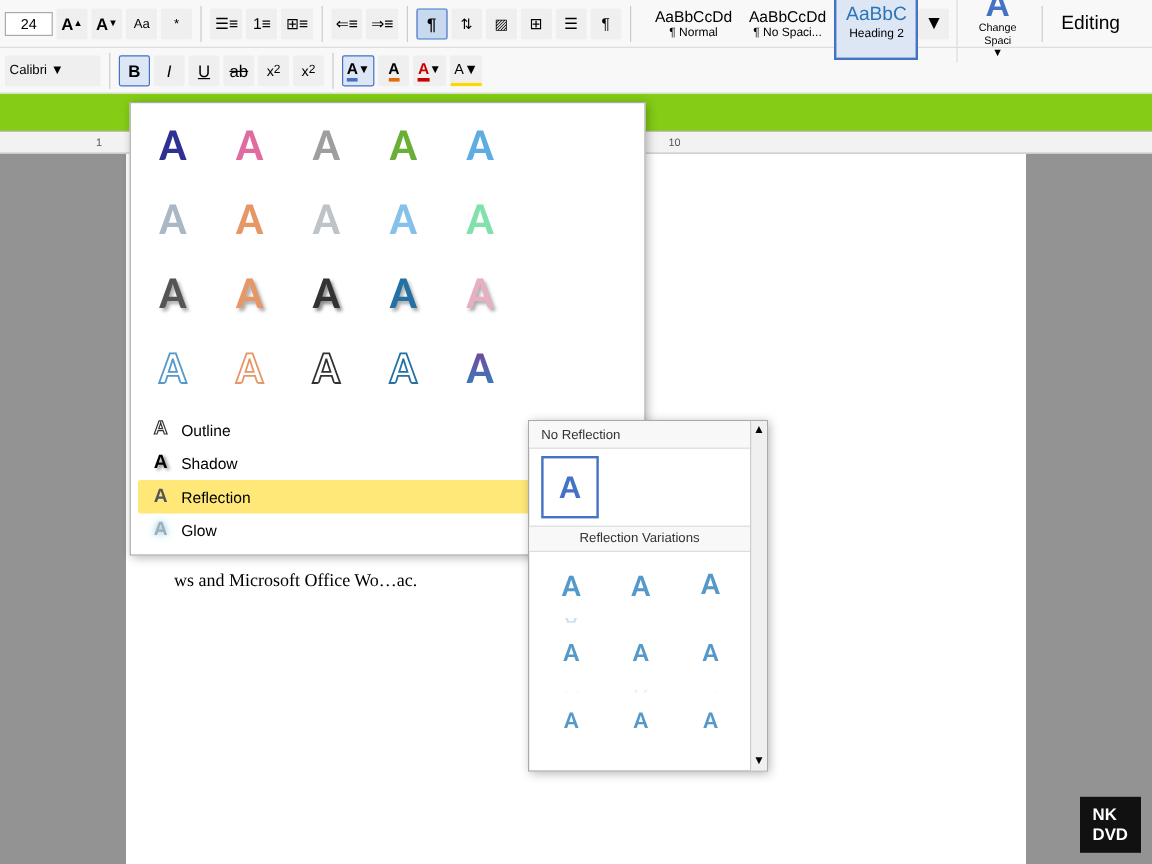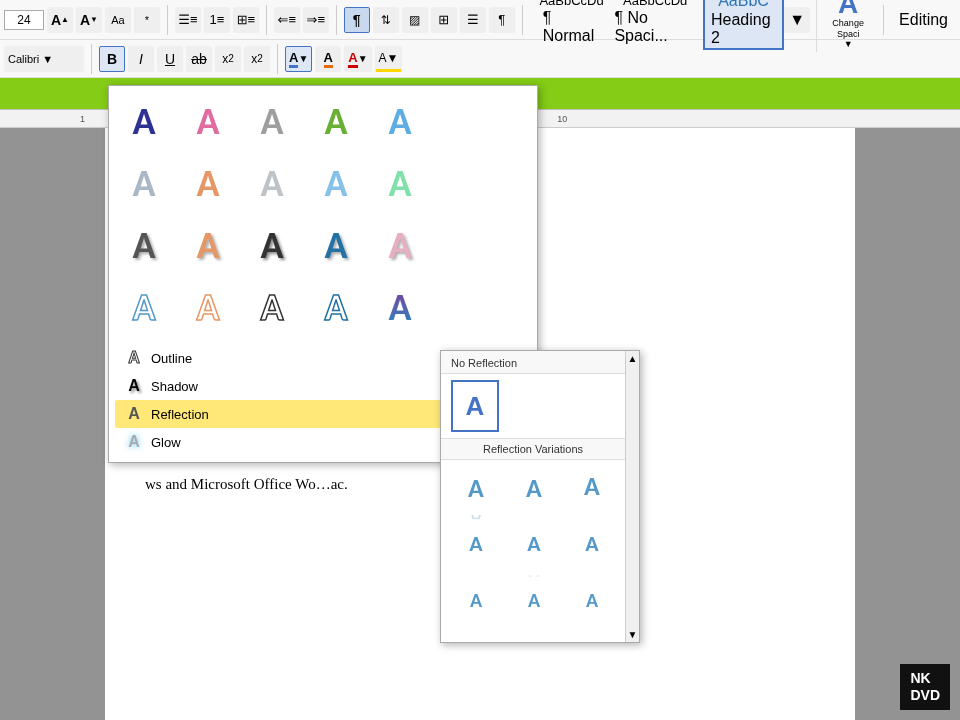--- a/index.html
+++ b/index.html
@@ -7,21 +7,21 @@
 
     
     .ribbon { background: #84cc16; border-bottom: 1px solid #c0c0c0; height: 110px; position: relative; }
     .font-size-box { border: 1px solid #aaa; background: white; padding: 2px 4px; font-size: 12px; width: 40px; text-align: center; }
     .separator { width: 1px; height: 30px; background: #ccc; margin: 0 4px; }
 
     .styles-group { display: flex; align-items: center; padding: 2px 6px; border-right: 1px solid #ddd; }
     .style-item { display: flex; flex-direction: column; align-items: center; justify-content: center; border: 1px solid transparent; padding: 2px 6px; cursor: pointer; min-width: 70px; height: 60px; }
     .style-item.active { border: 2px solid #4472c4; background: #dce6f5; }
     .style-sample { font-size: 18px; font-weight: bold; line-height: 1; }
-    .style-label { font-size: 16px; margin-top: 2px; }
+    .style-label { font-size: 10px; margin-top: 2px; text-align: center; }
 
     .change-styles-btn { display: flex; flex-direction: column; align-items: center; justify-content: center; cursor: pointer; padding: 4px 6px; width: 60px; }
     .change-styles-big { font-size: 28px; font-weight: bold; color: #4472c4; line-height: 1; }
 
     .editing-group { display: flex; flex-direction: column; align-items: center; justify-content: center; padding: 4px 8px; }
 
     
     .text-effects-dropdown {
       position: absolute;
       top: 85px;

